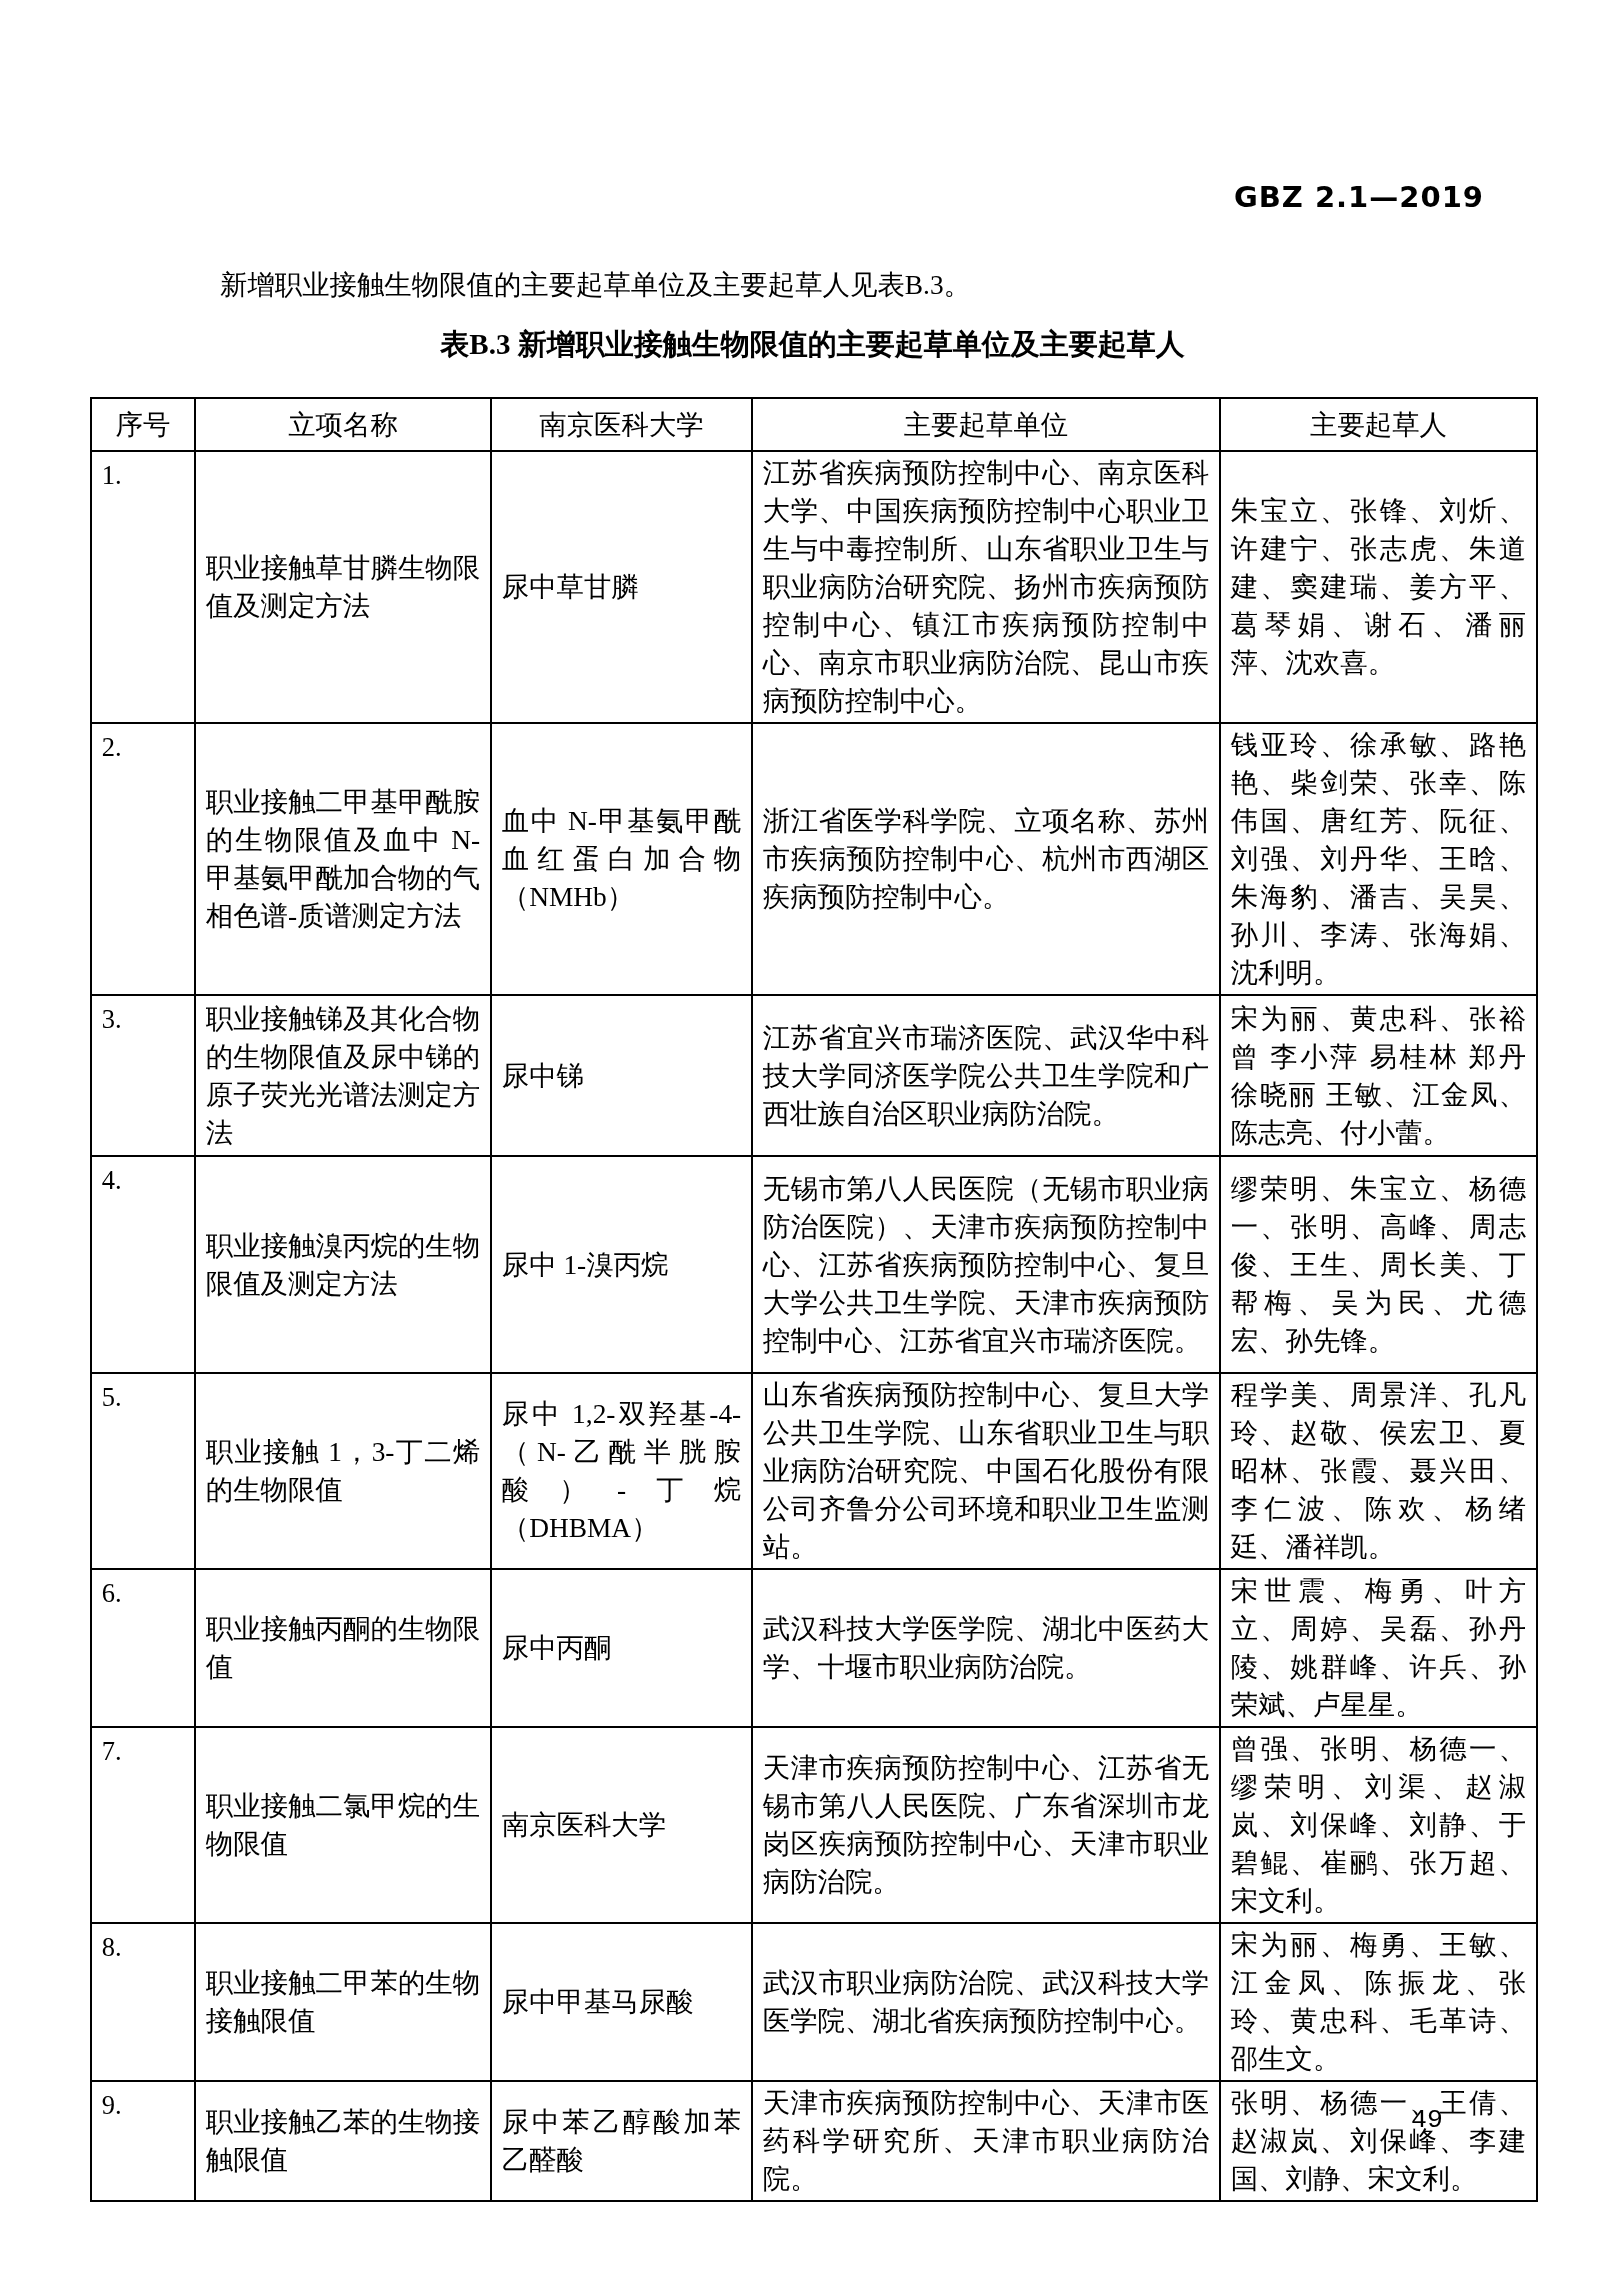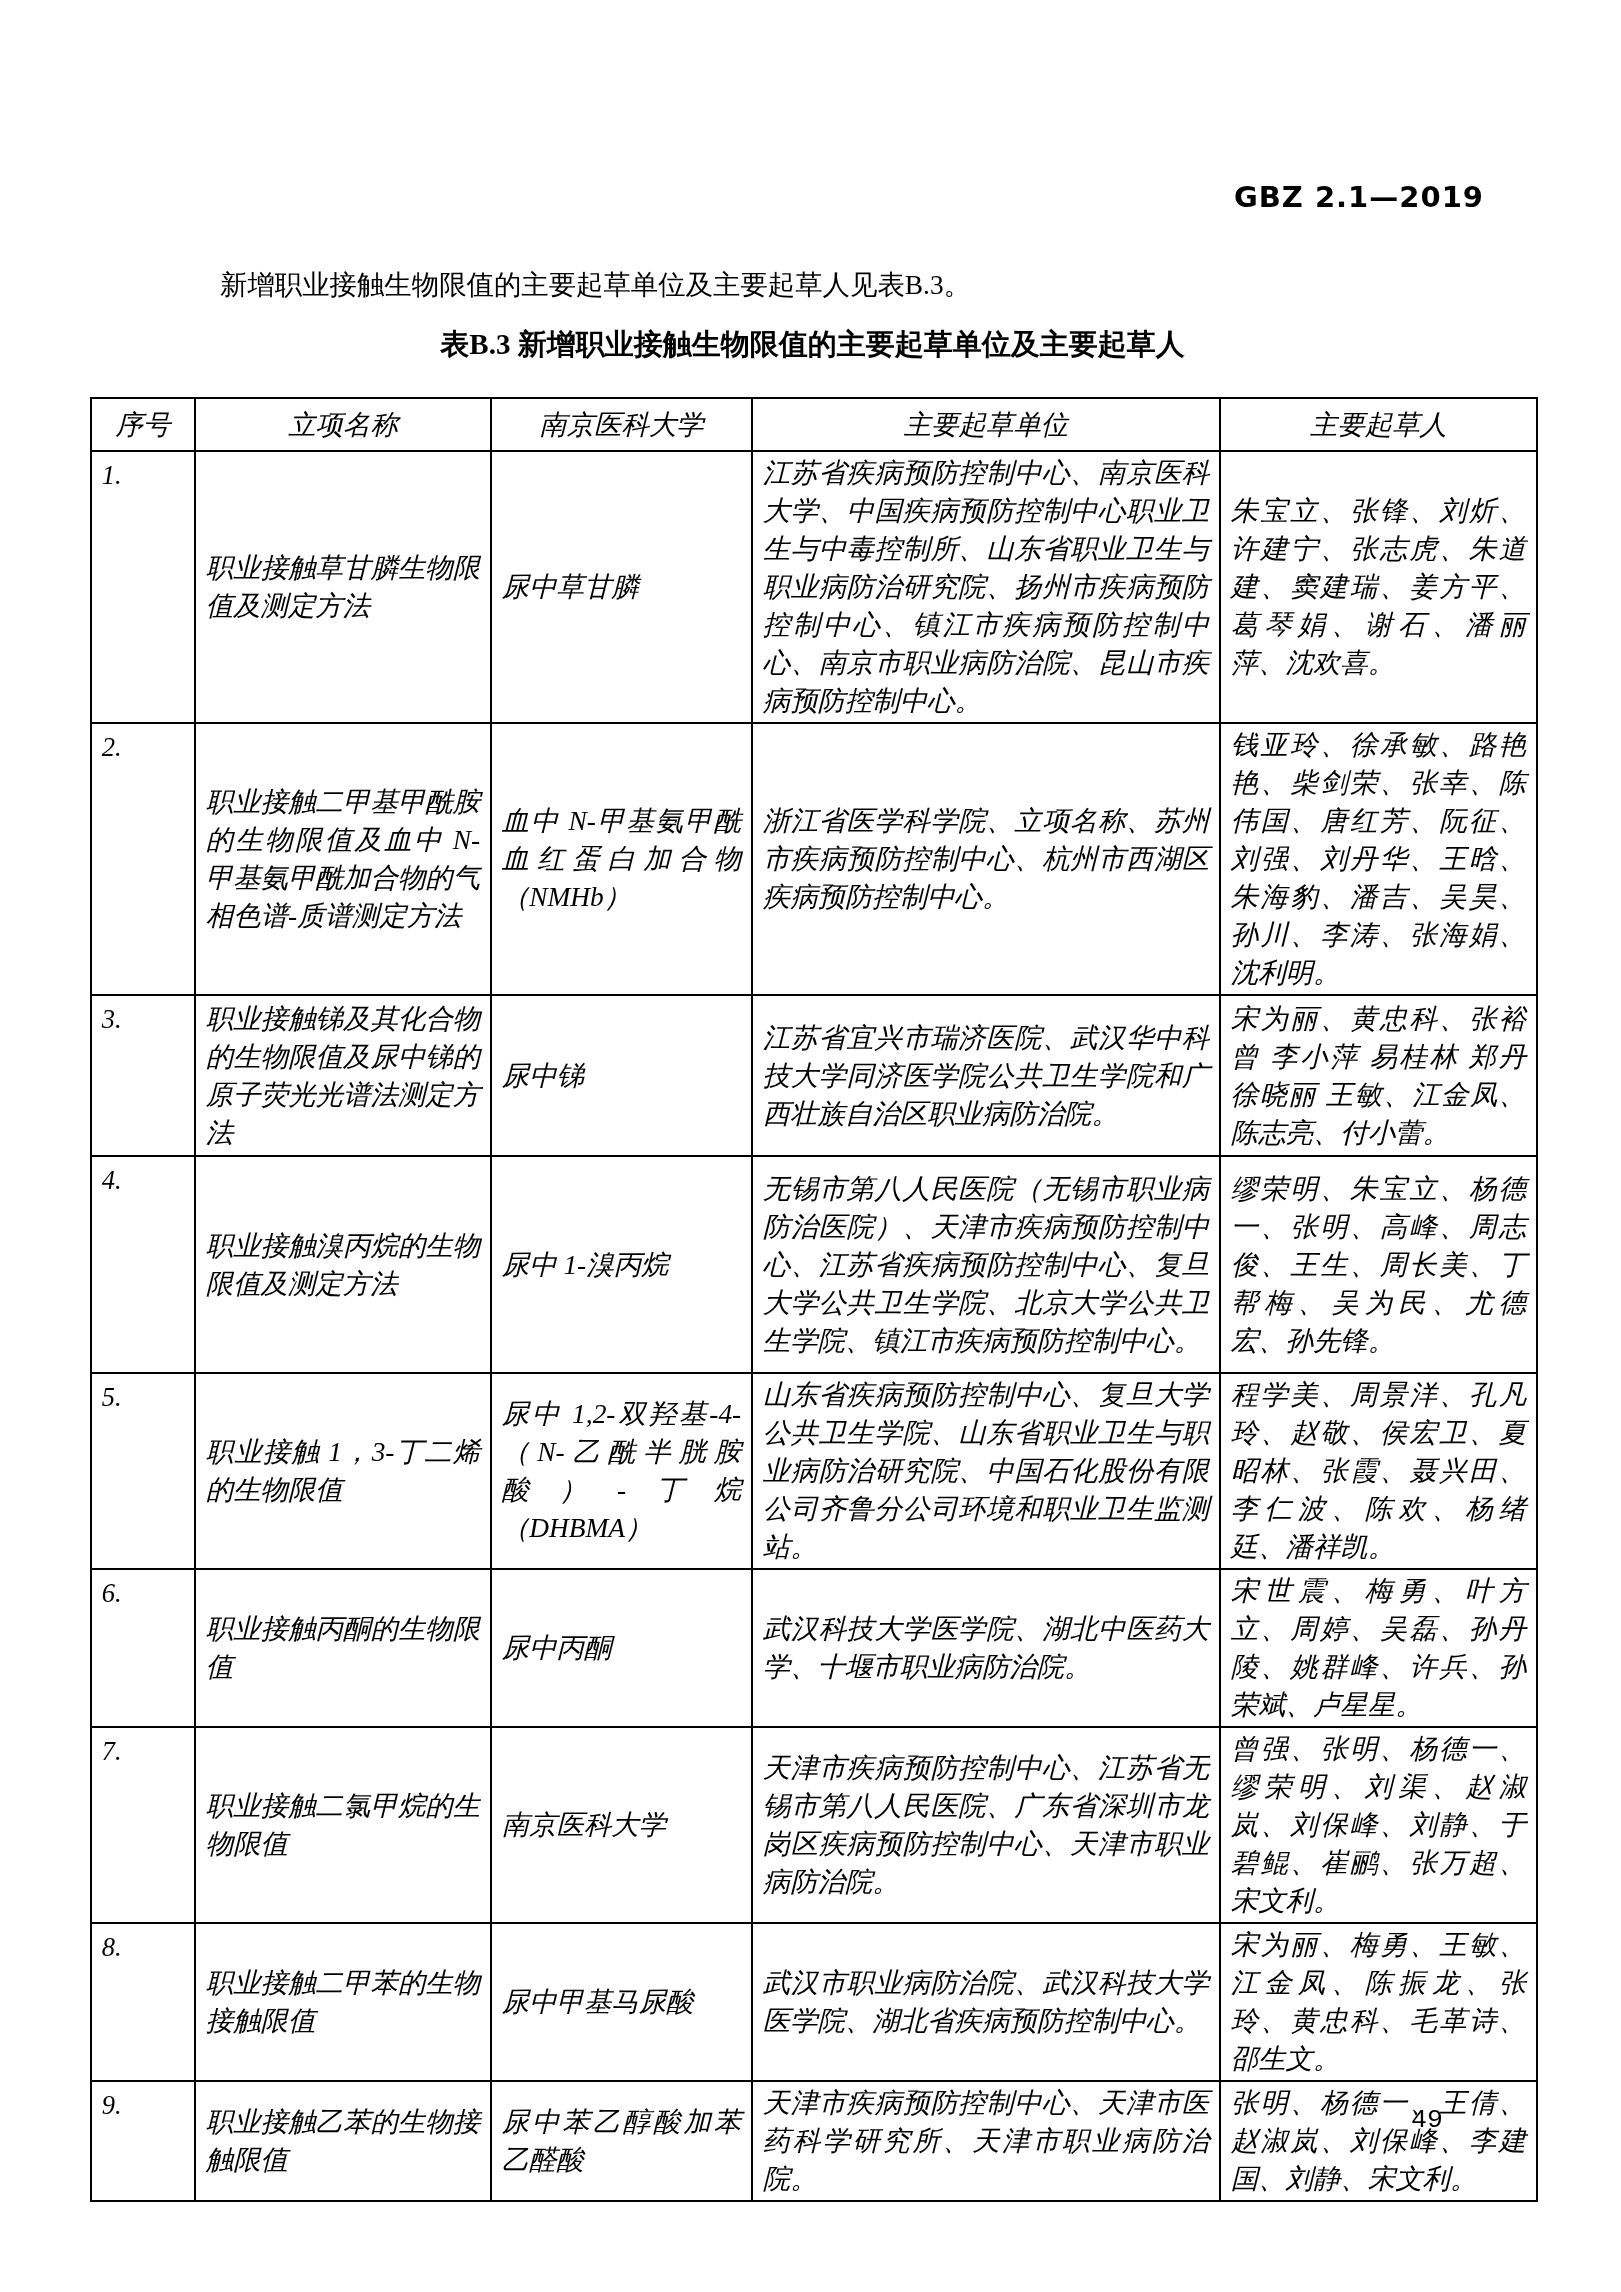--- a/index.html
+++ b/index.html
@@ -20,21 +20,20 @@
   }
   .table-title{
     position:absolute;top:325px;left:90px;width:1445px;
     text-align:center;font-weight:bold;font-size:29px;
     font-family:Liberation Serif, serif;
   }
   table.b3{
     position:absolute;left:90px;top:397px;width:1445px;
     border-collapse:collapse;table-layout:fixed;
     font-size:27.4px;
-    font-style:italic;
   }
   table.b3{border:2.9px solid #000;}
   .b3 th,.b3 td{
     border:solid #000;
     border-width:2.9px 2px;
     padding:2px 9.8px;
     line-height:38px;
     vertical-align:middle;
   }
   .b3 th{
@@ -110,21 +109,21 @@
       <td class="no">3.</td>
       <td>职业接触锑及其化合物的生物限值及尿中锑的原子荧光光谱法测定方法</td>
       <td>尿中锑</td>
       <td>江苏省宜兴市瑞济医院、武汉华中科技大学同济医学院公共卫生学院和广西壮族自治区职业病防治院。</td>
       <td>宋为丽、黄忠科、张裕曾 李小萍 易桂林 郑丹 徐晓丽 王敏、江金凤、陈志亮、付小蕾。</td>
     </tr>
     <tr>
       <td class="no">4.</td>
       <td>职业接触溴丙烷的生物限值及测定方法</td>
       <td>尿中 1-溴丙烷</td>
-      <td>无锡市第八人民医院（无锡市职业病防治医院）、天津市疾病预防控制中心、江苏省疾病预防控制中心、复旦大学公共卫生学院、北京大学公共卫生学院、镇江市疾病预防控制中心。</td>
+      <td>无锡市第八人民医院（无锡市职业病防治医院）、天津市疾病预防控制中心、江苏省疾病预防控制中心、复旦大学公共卫生学院、天津市疾病预防控制中心、江苏省宜兴市瑞济医院。</td>
       <td>缪荣明、朱宝立、杨德一、张明、高峰、周志俊、王生、周长美、丁帮梅、吴为民、尤德宏、孙先锋。</td>
     </tr>
     <tr>
       <td class="no">5.</td>
       <td>职业接触 1，3-丁二烯的生物限值</td>
       <td>尿中 1,2-双羟基-4-（N-乙酰半胱胺酸）-丁烷（DHBMA）</td>
       <td>山东省疾病预防控制中心、复旦大学公共卫生学院、山东省职业卫生与职业病防治研究院、中国石化股份有限公司齐鲁分公司环境和职业卫生监测站。</td>
       <td>程学美、周景洋、孔凡玲、赵敬、侯宏卫、夏昭林、张霞、聂兴田、李仁波、陈欢、杨绪廷、潘祥凯。</td>
     </tr>
     <tr>

